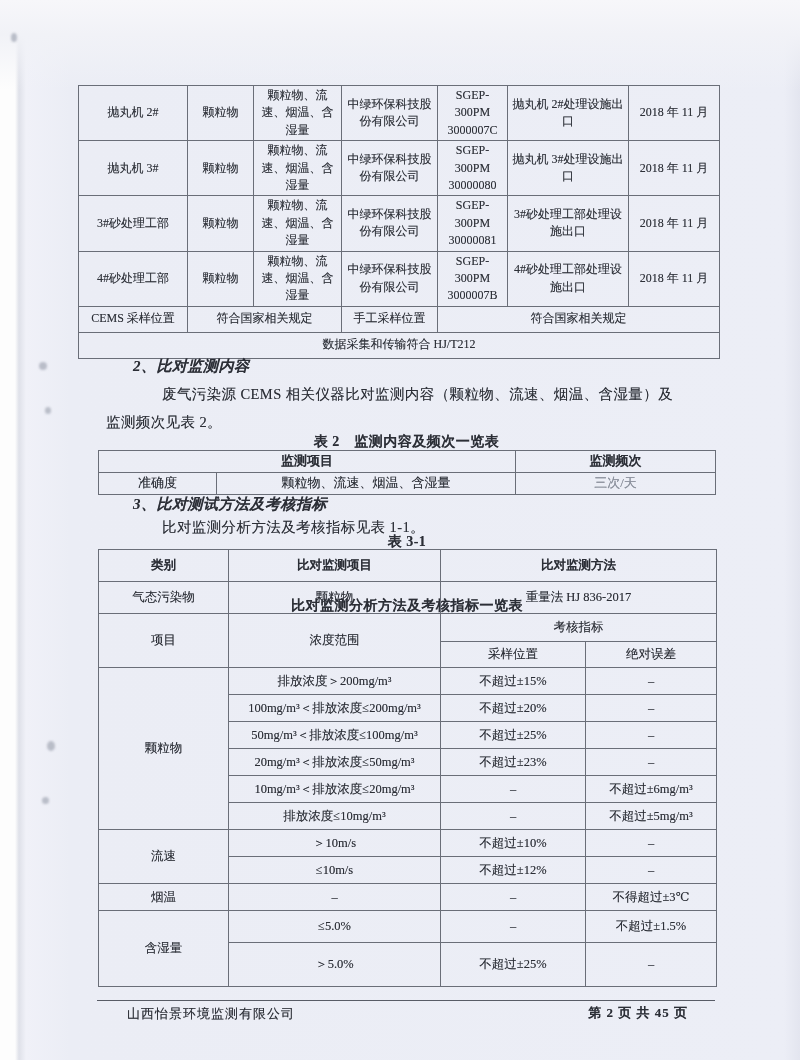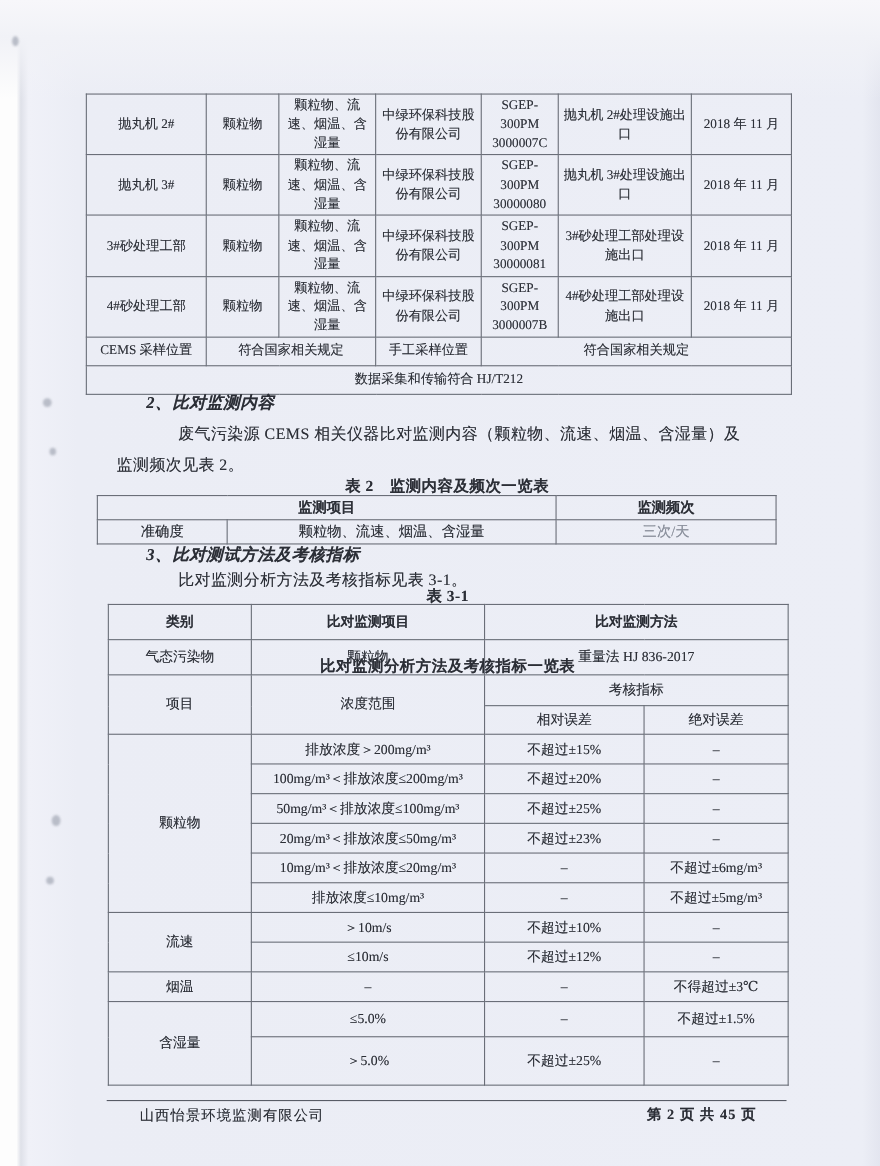--- a/index.html
+++ b/index.html
@@ -113,41 +113,41 @@
       <td colspan="7">数据采集和传输符合 HJ/T212</td>
     </tr>
   </tbody>
     </table>
 
   <div class="blk heading" style="left:133px;top:357px;">2、比对监测内容</div>
   <div class="blk para" style="left:162px;top:385px;">废气污染源 CEMS 相关仪器比对监测内容（颗粒物、流速、烟温、含湿量）及</div>
   <div class="blk para" style="left:106px;top:413px;">监测频次见表 2。</div>
 
   <div class="blk caption" style="left:98px;top:433px;width:617px;">表 2　监测内容及频次一览表</div>
-  <table id="table2" class="blk" style="left:88px;top:450px;">
+  <table id="table2" class="blk" style="left:98px;top:450px;">
     <colgroup>
         <col style="width:118px">
         <col style="width:299px">
         <col style="width:200px">
       </colgroup>
     <tbody>
         <tr class="hd">
       <td colspan="2">监测项目</td>
       <td>监测频次</td>
     </tr>
     <tr class="dt">
       <td>准确度</td>
       <td>颗粒物、流速、烟温、含湿量</td>
       <td class="faint">三次/天</td>
     </tr>
   </tbody>
     </table>
 
   <div class="blk heading" style="left:133px;top:495px;">3、比对测试方法及考核指标</div>
-  <div class="blk para" style="left:162px;top:518px;">比对监测分析方法及考核指标见表 3-1。</div>
+  <div class="blk para" style="left:162px;top:518px;">比对监测分析方法及考核指标见表 1-1。</div>
 
   <div id="t3cap" class="blk caption" style="left:98px;top:533px;width:618px;">
     <span>表 3-1</span>
     <span>比对监测分析方法及考核指标一览表</span>
   </div>
   <table id="table3" class="blk" style="left:98px;top:549px;">
     <colgroup>
         <col style="width:130px">
         <col style="width:212px">
         <col style="width:145px">
@@ -163,21 +163,21 @@
       <td>气态污染物</td>
       <td>颗粒物</td>
       <td colspan="2">重量法 HJ 836-2017</td>
     </tr>
     <tr class="h28">
       <td rowspan="2">项目</td>
       <td rowspan="2">浓度范围</td>
       <td colspan="2">考核指标</td>
     </tr>
     <tr class="h26">
-      <td>相对误差</td>
+      <td>采样位置</td>
       <td>绝对误差</td>
     </tr>
     <tr class="h27">
       <td rowspan="6">颗粒物</td>
       <td>排放浓度＞200mg/m³</td>
       <td>不超过±15%</td>
       <td>–</td>
     </tr>
     <tr class="h27">
       <td>100mg/m³＜排放浓度≤200mg/m³</td>

